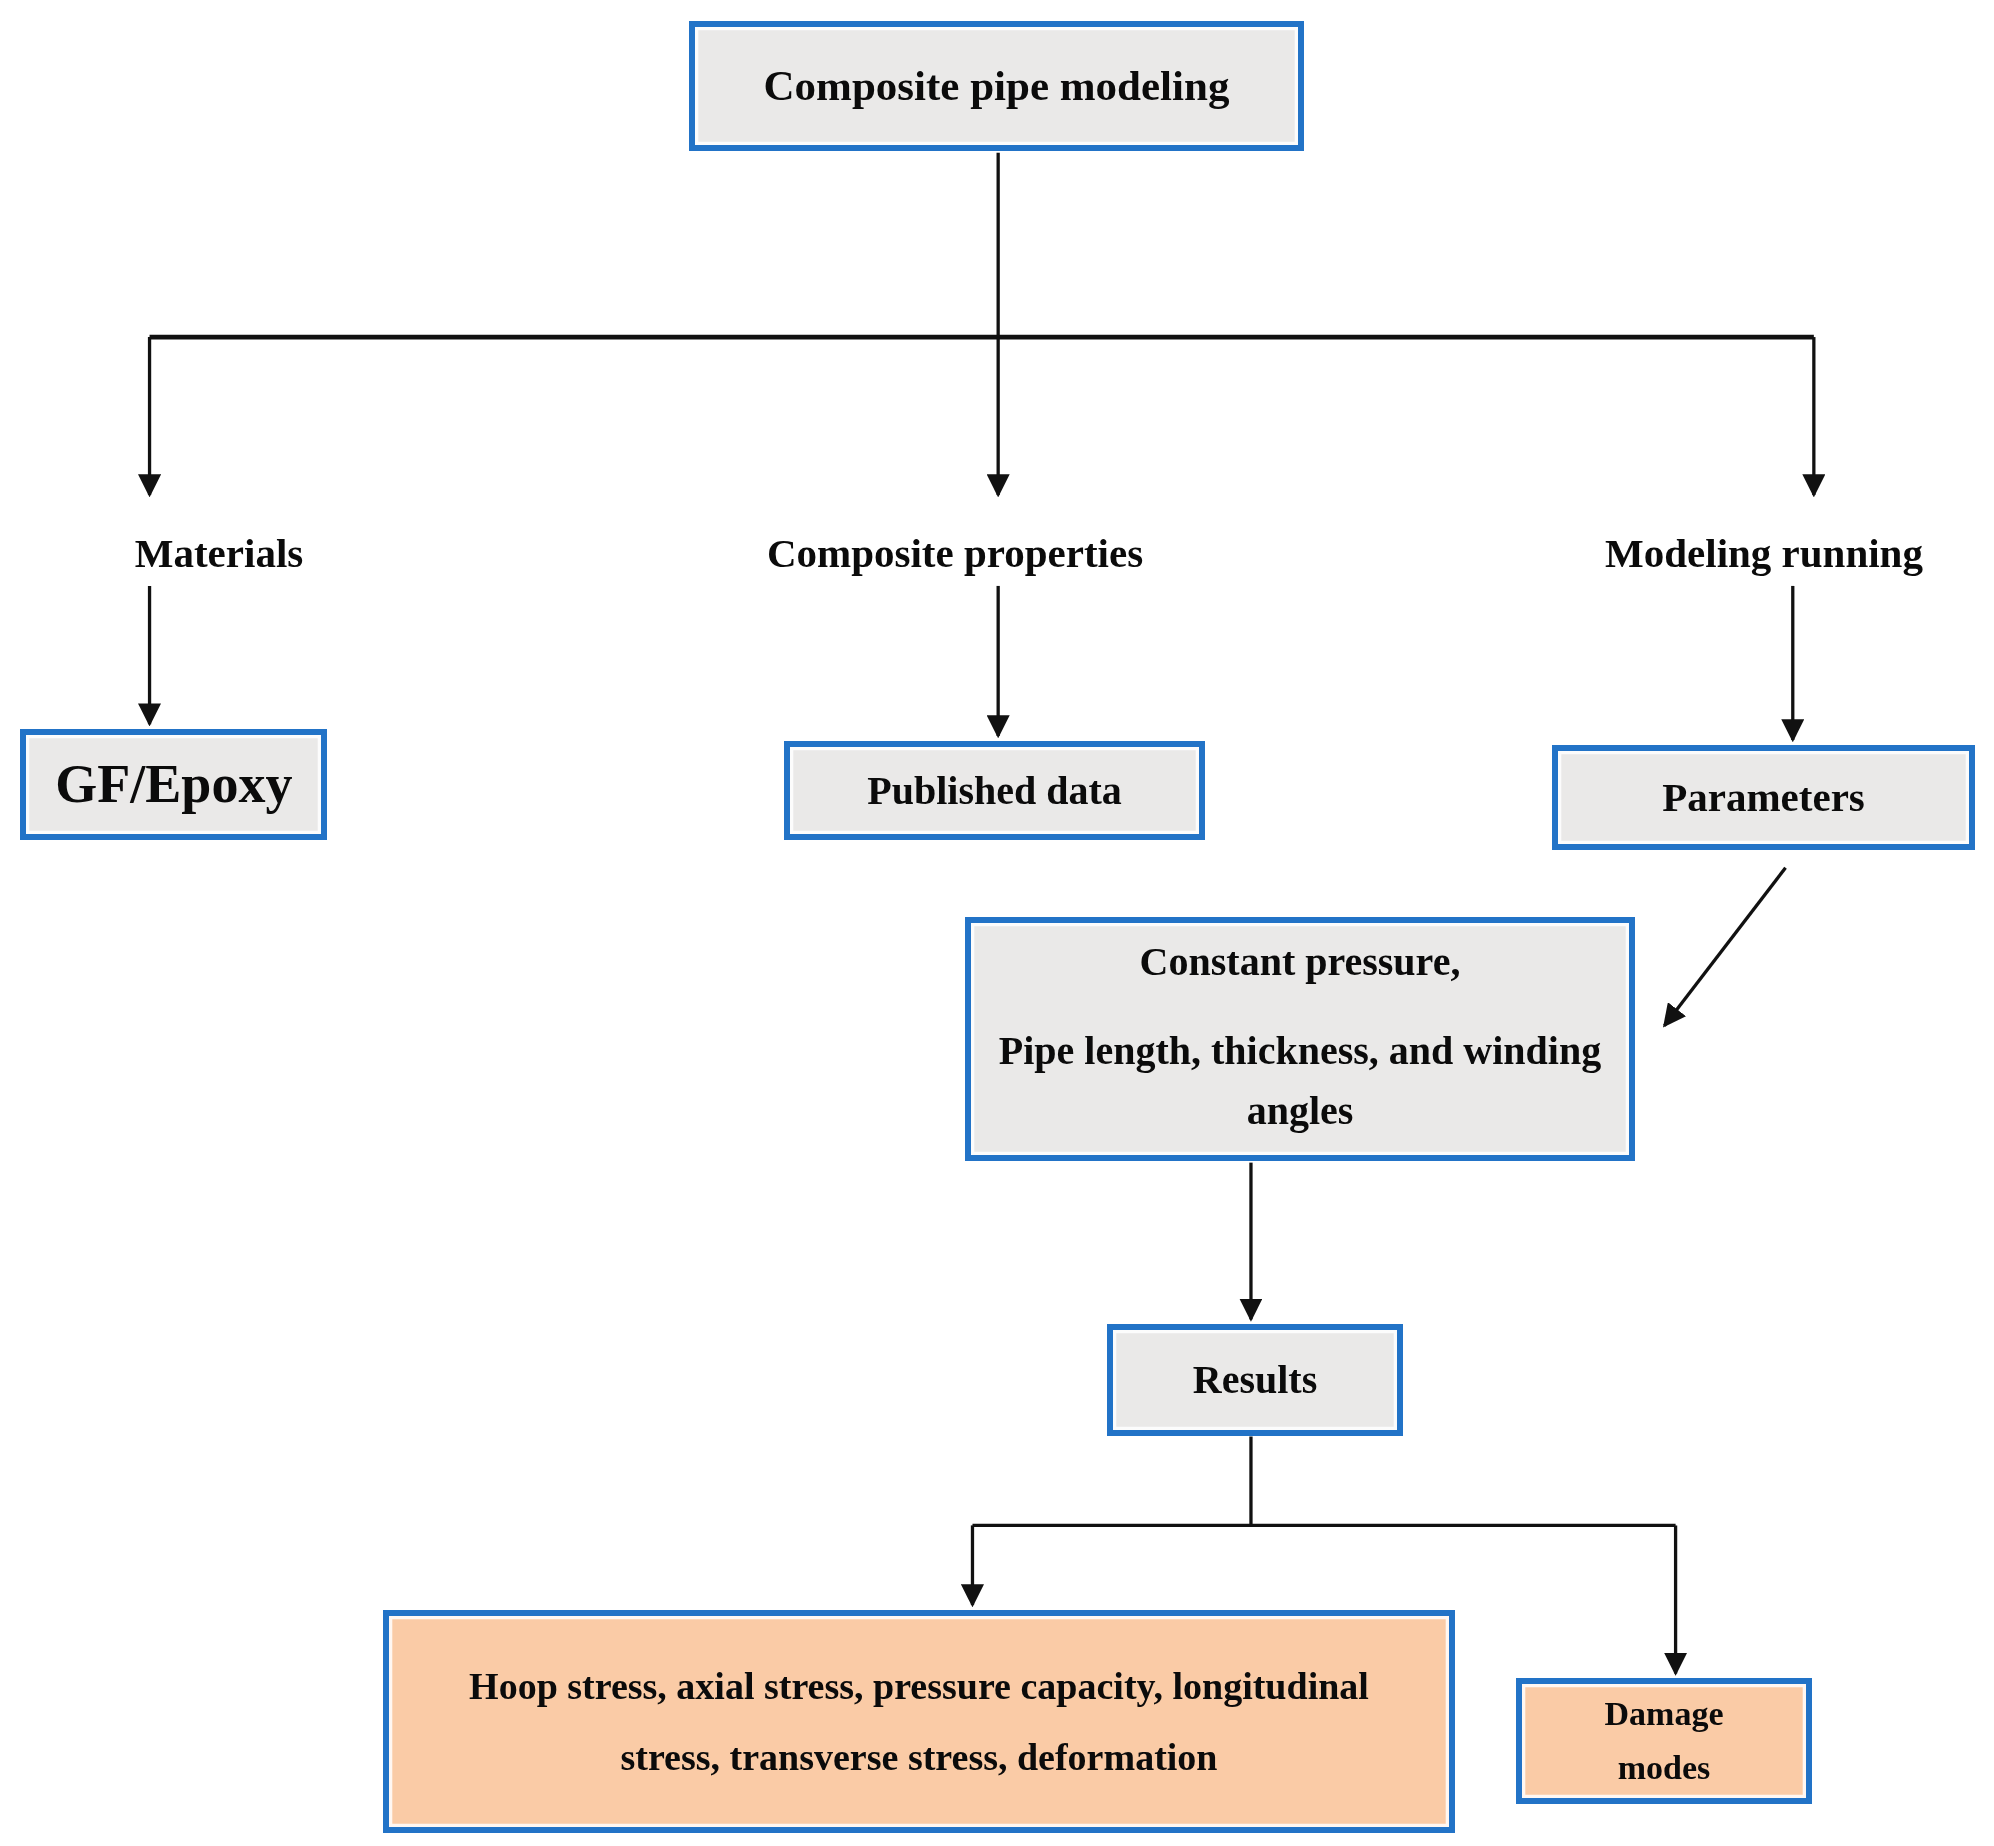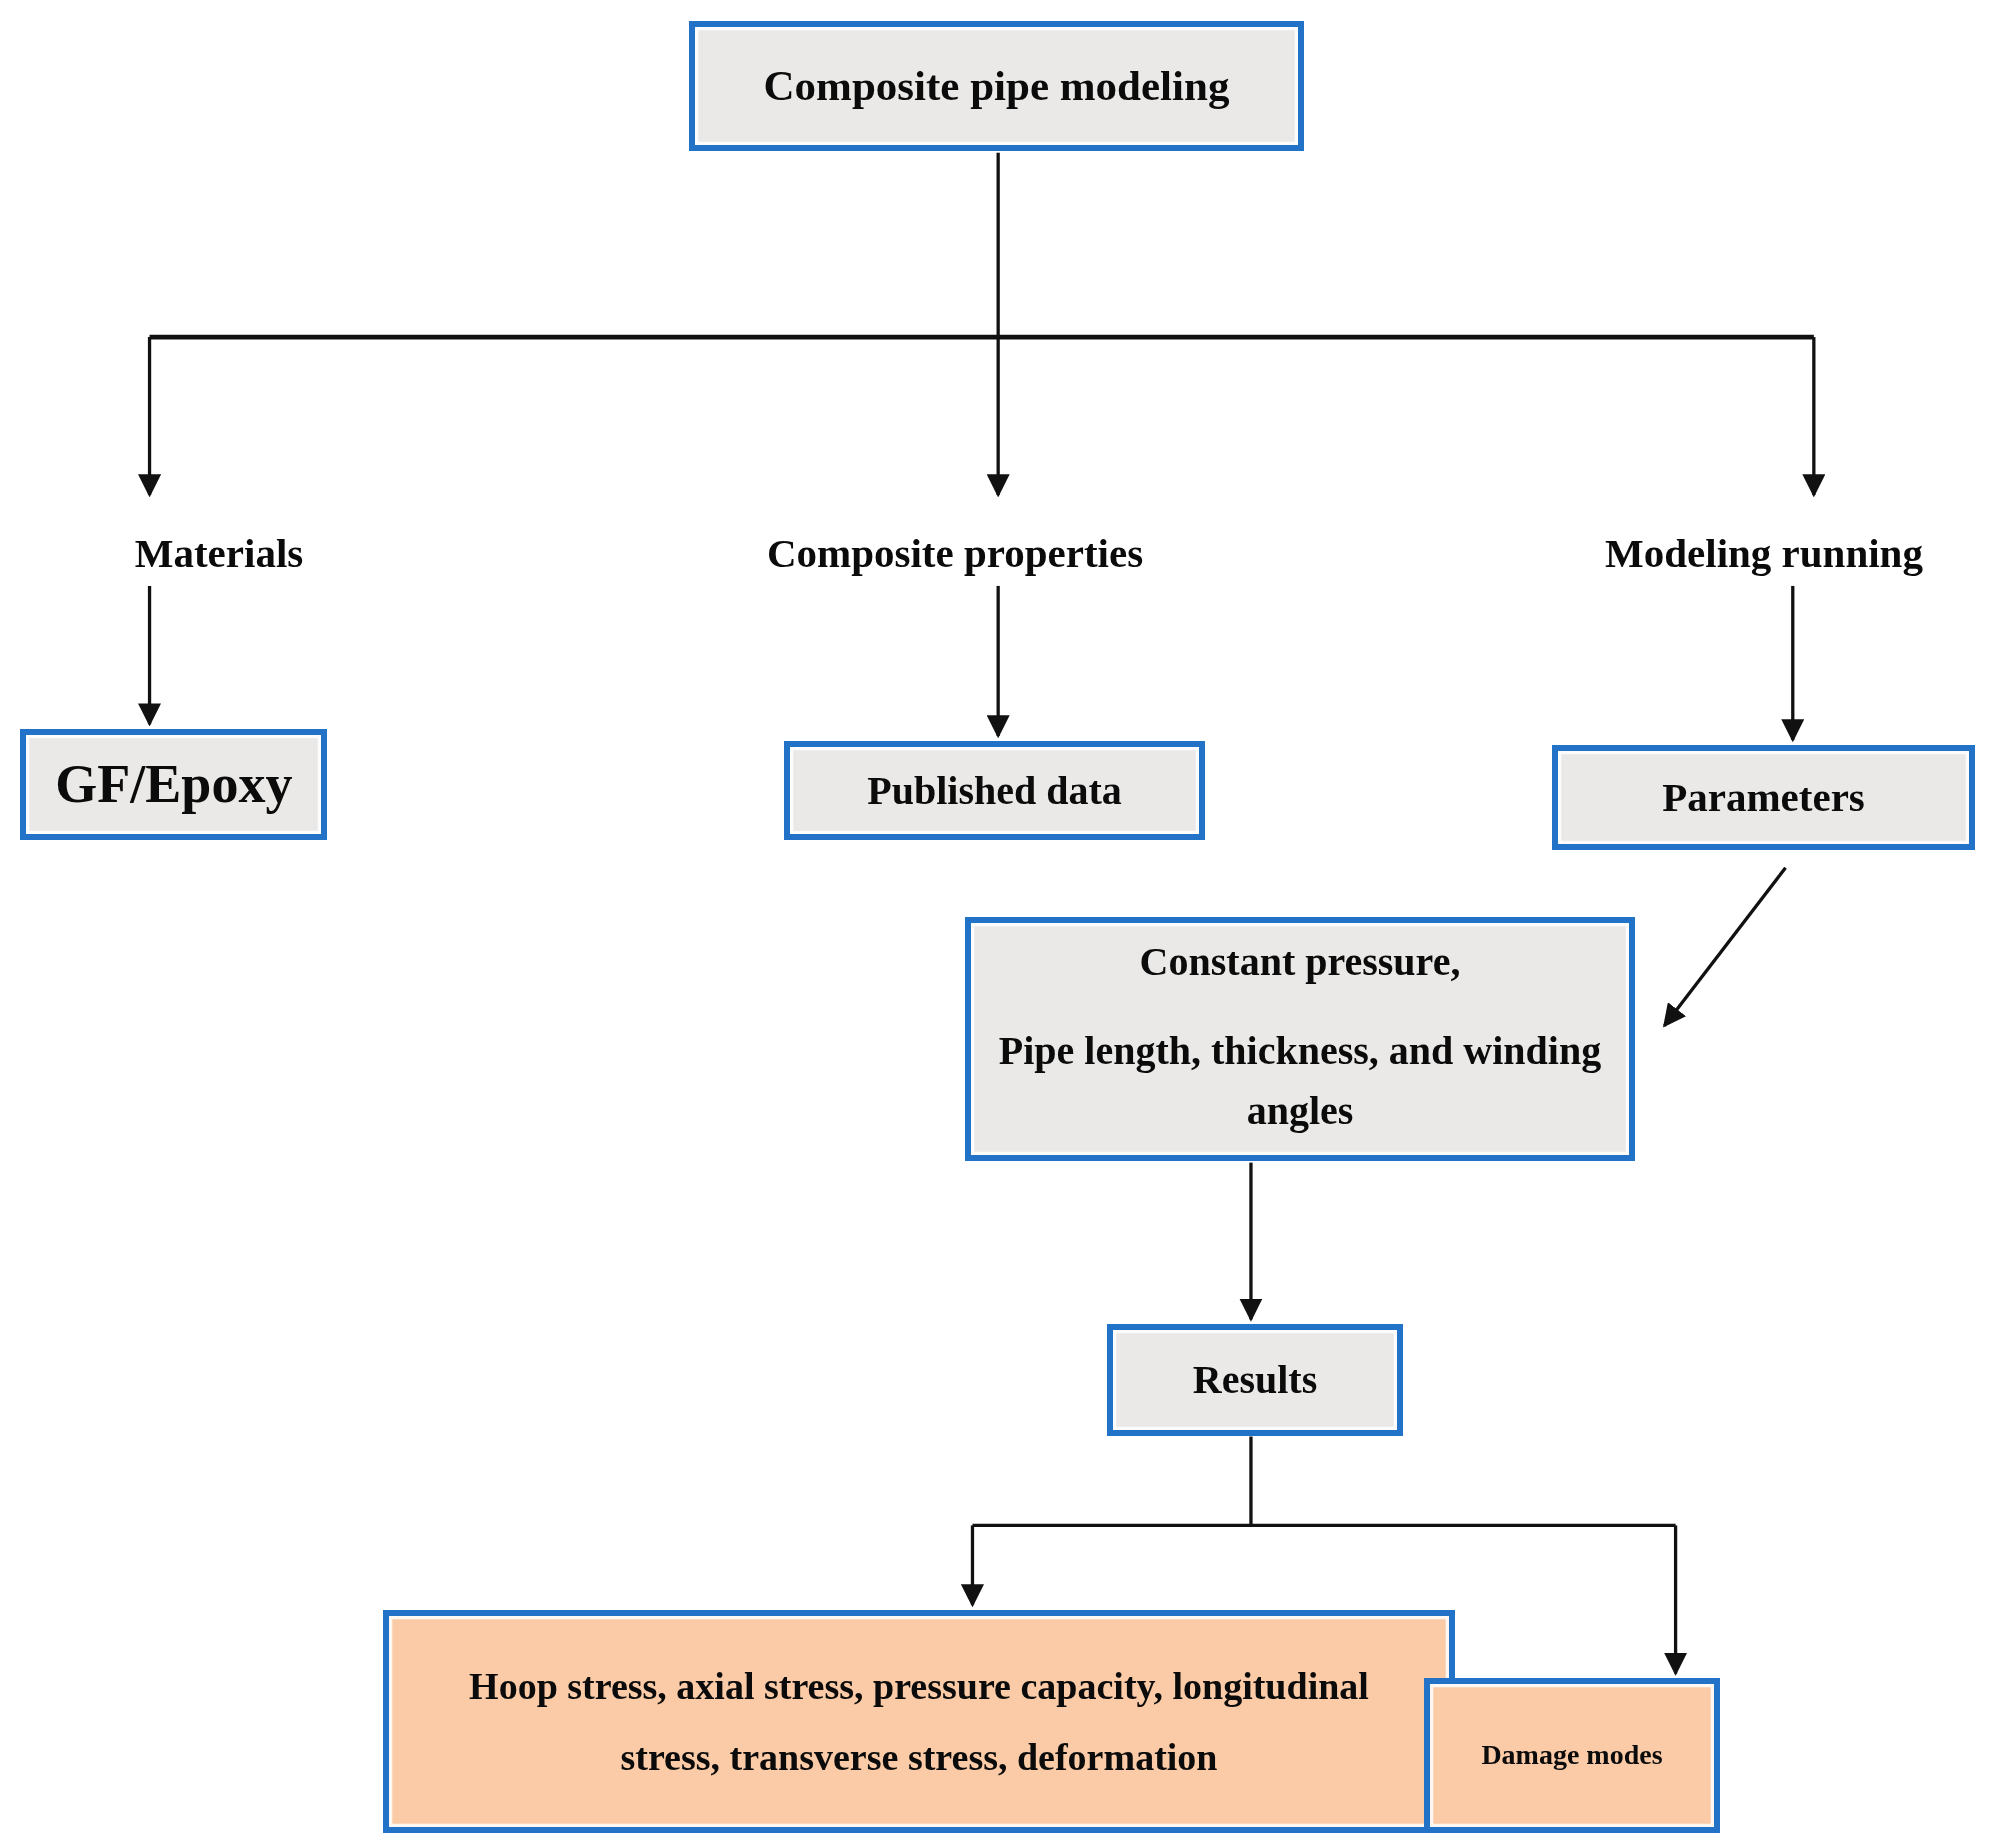--- a/index.html
+++ b/index.html
@@ -45,21 +45,21 @@
   }
   #box-root{left:689px;top:21px;width:615px;height:130px;font-size:43px;}
   #box-gf{left:20.4px;top:729px;width:307px;height:111px;font-size:54px;}
   #box-published{left:784px;top:741px;width:421px;height:99px;}
   #box-parameters{left:1552px;top:745px;width:423px;height:105px;font-size:41px;}
   #box-constant{left:965px;top:917px;width:670px;height:244px;padding:6.6px 17px;}
   #box-constant .p1{margin-bottom:34px;}
   #box-constant .p2{line-height:1.5;}
   #box-results{left:1107px;top:1324px;width:296px;height:112px;}
   #box-outputs{left:383px;top:1610px;width:1072px;height:223px;font-size:38px;line-height:1.85;padding:0 46px;}
-  #box-damage{left:1424px;top:1678px;width:296px;height:155px;font-size:28px;line-height:1.6;padding:0 40px;}
+  #box-damage{left:1516px;top:1678px;width:296px;height:126px;font-size:34px;line-height:1.6;padding:0 40px;}
   #wires{position:absolute;left:0;top:0;width:1995px;height:1846px;}
   #lbl-materials{left:219px;top:553px;}
   #lbl-composite{left:955px;top:553px;}
   #lbl-modeling{left:1764px;top:553px;}
 </style>
 </head>
 <body>
 
 <div class="canvas">
 

